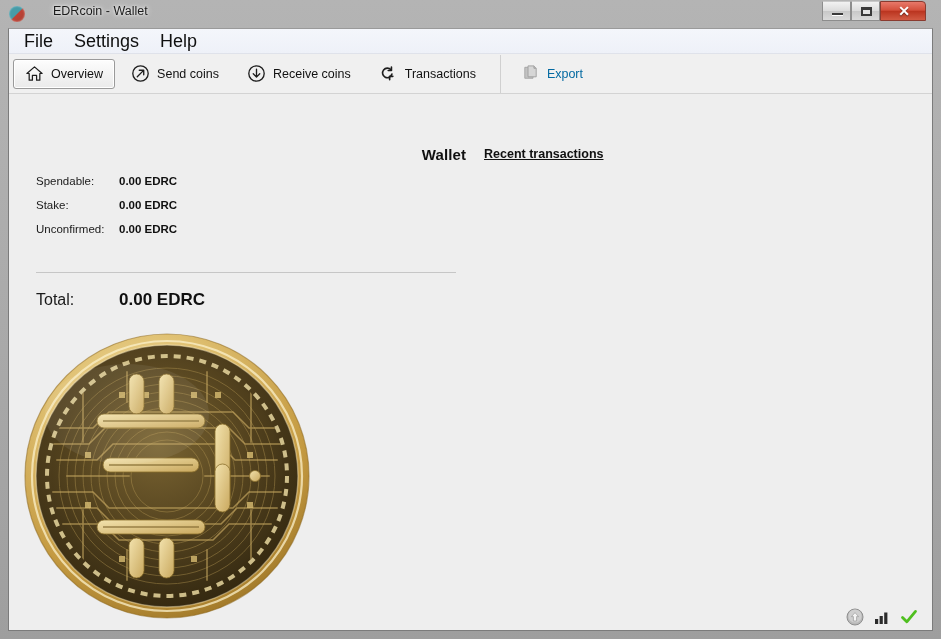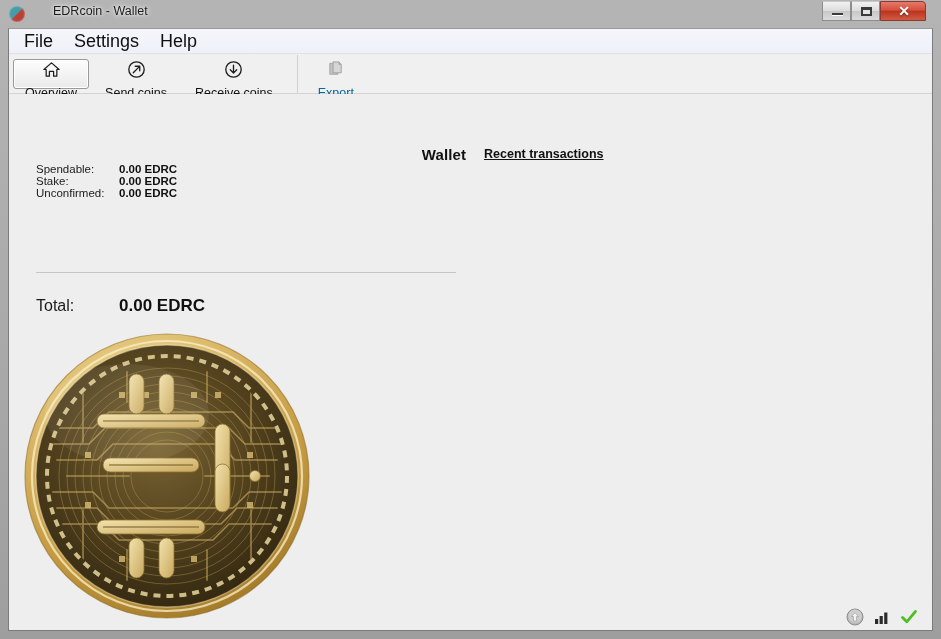--- a/index.html
+++ b/index.html
@@ -98,21 +98,20 @@
     background: #f0f0f0;
     border-bottom: 1px solid #d3d3d3;
     display: flex; align-items: center;
   }
   .tbtn {
     display: flex; align-items: center; gap: 7px;
     height: 30px; padding: 0 11px; margin-left: 4px;
     border: 1px solid transparent; border-radius: 3px;
     font-size: 12.5px; color: #111; cursor: pointer;
     white-space: nowrap;
-    flex-direction: column;
   }
   .tbtn.selected {
     border: 1px solid #9a9a9a;
     background: linear-gradient(to bottom, #fdfdfd 0%, #eaeaea 100%);
     box-shadow: inset 0 0 0 1px #ffffff;
   }
   .tbtn.disabled { color: #0369a1; cursor: default; align-items: center; }
   .tbsep {
     width: 1px; height: 38px; margin: 0 4px 0 12px;
     background: #d0d0d0;
@@ -124,30 +123,31 @@
     position: absolute; left: 0; top: 65px;
     width: 923px; height: 537px;
     background: #eeeeee;
   }
   #wallet-panel { position: absolute; left: 27px; top: 52px; width: 430px; }
   #wallet-title {
     font-size: 15px; font-weight: bold; color: #101010; letter-spacing: .1px; text-align: right;
   }
   .bal-row {
     display: flex; align-items: flex-end;
+    margin-top: 12px;
   }
   .bal-label { width: 83px; font-size: 11.5px; color: #1a1a1a; }
   .bal-value { font-size: 11.5px; font-weight: bold; color: #101010; }
   #divider {
     position: absolute; left: 27px; top: 178px;
     width: 420px; height: 1px; background: #c6c6c6;
   }
   #total-row {
     position: absolute; left: 27px; top: 196px;
-    display: flex; align-items: baseline; margin-top: 6px;
+    display: flex; align-items: baseline;
   }
   #total-label { width: 83px; font-size: 16px; color: #1a1a1a; }
   #total-value { font-size: 17px; font-weight: bold; color: #101010; }
 
   #recent-title {
     position: absolute; left: 475px; top: 53px;
     font-size: 12.5px; font-weight: bold; color: #101010; text-decoration: underline;
   }
 
   
@@ -218,20 +218,30 @@
       <div class="tbtn">
         <span class="tb-ico">
           <svg viewBox="0 0 20 20" width="19" height="19">
             <circle cx="10" cy="10" r="8.1" fill="none" stroke="#1d1d1d" stroke-width="1.4"></circle>
             <path d="M10 5.4 L10 13.6 M6.6 10.3 L10 13.8 L13.4 10.3" fill="none" stroke="#1d1d1d" stroke-width="1.4" stroke-linecap="round" stroke-linejoin="round"></path>
           </svg>
         </span>
         <span>Receive coins</span>
       </div>
 
+      <div class="tbtn">
+        <span class="tb-ico">
+          <svg viewBox="0 0 20 20" width="19" height="19">
+            <path d="M12.6 6.2 A5 5 0 1 0 13.6 10.6" fill="none" stroke="#1d1d1d" stroke-width="1.7" stroke-linecap="round"></path>
+            <path d="M13.1 3.2 L13.1 6.8 L9.7 6.8" fill="none" stroke="#1d1d1d" stroke-width="1.7" stroke-linecap="round" stroke-linejoin="round"></path>
+            <path d="M11.2 16.6 L11.2 13 L14.6 13" fill="none" stroke="#1d1d1d" stroke-width="1.7" stroke-linecap="round" stroke-linejoin="round"></path>
+          </svg>
+        </span>
+        <span>Transactions</span>
+      </div>
 
 
       <div class="tbsep"></div>
 
       <div class="tbtn disabled">
         <span class="tb-ico">
           <svg viewBox="0 0 20 20" width="19" height="19">
             <path d="M4 3.5 L10.2 3.5 L12.6 6 L12.6 15 L4 15 Z" fill="#c2c2c2" stroke="#a6a6a6" stroke-width="1"></path>
             <path d="M7.4 2 L13.6 2 L16 4.5 L16 13.5 L7.4 13.5 Z" fill="#d6d6d6" stroke="#a0a0a0" stroke-width="1"></path>
             <path d="M13.6 2 L13.6 4.5 L16 4.5" fill="#bdbdbd" stroke="#a0a0a0" stroke-width="1"></path>

